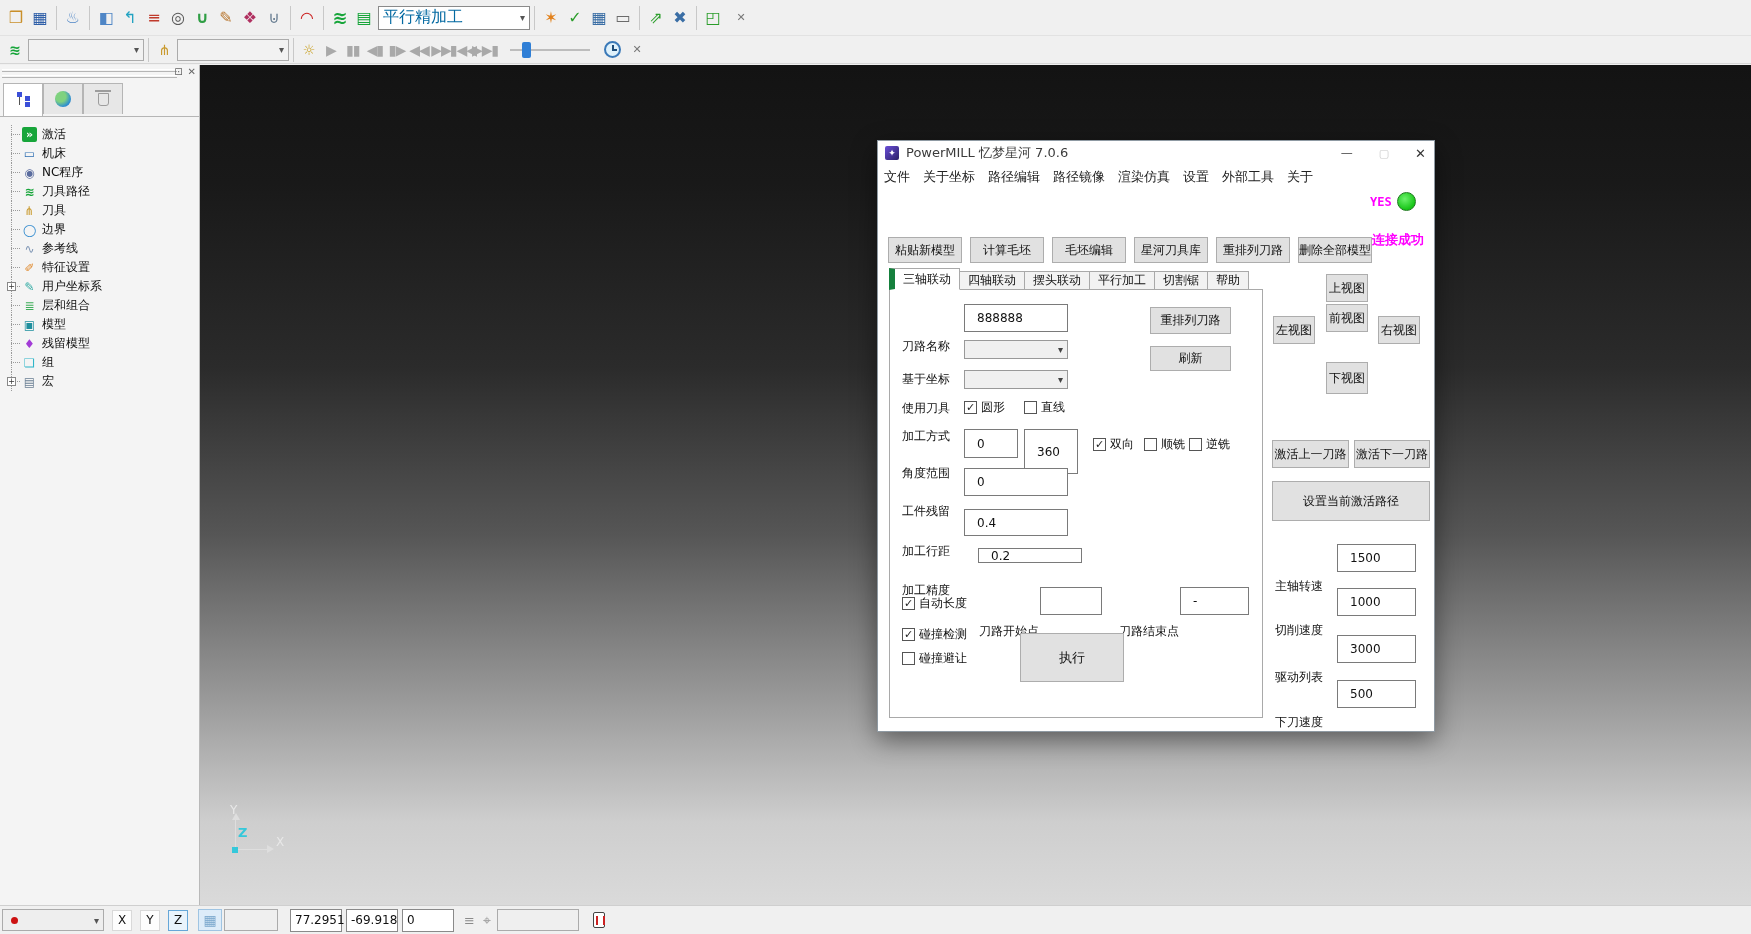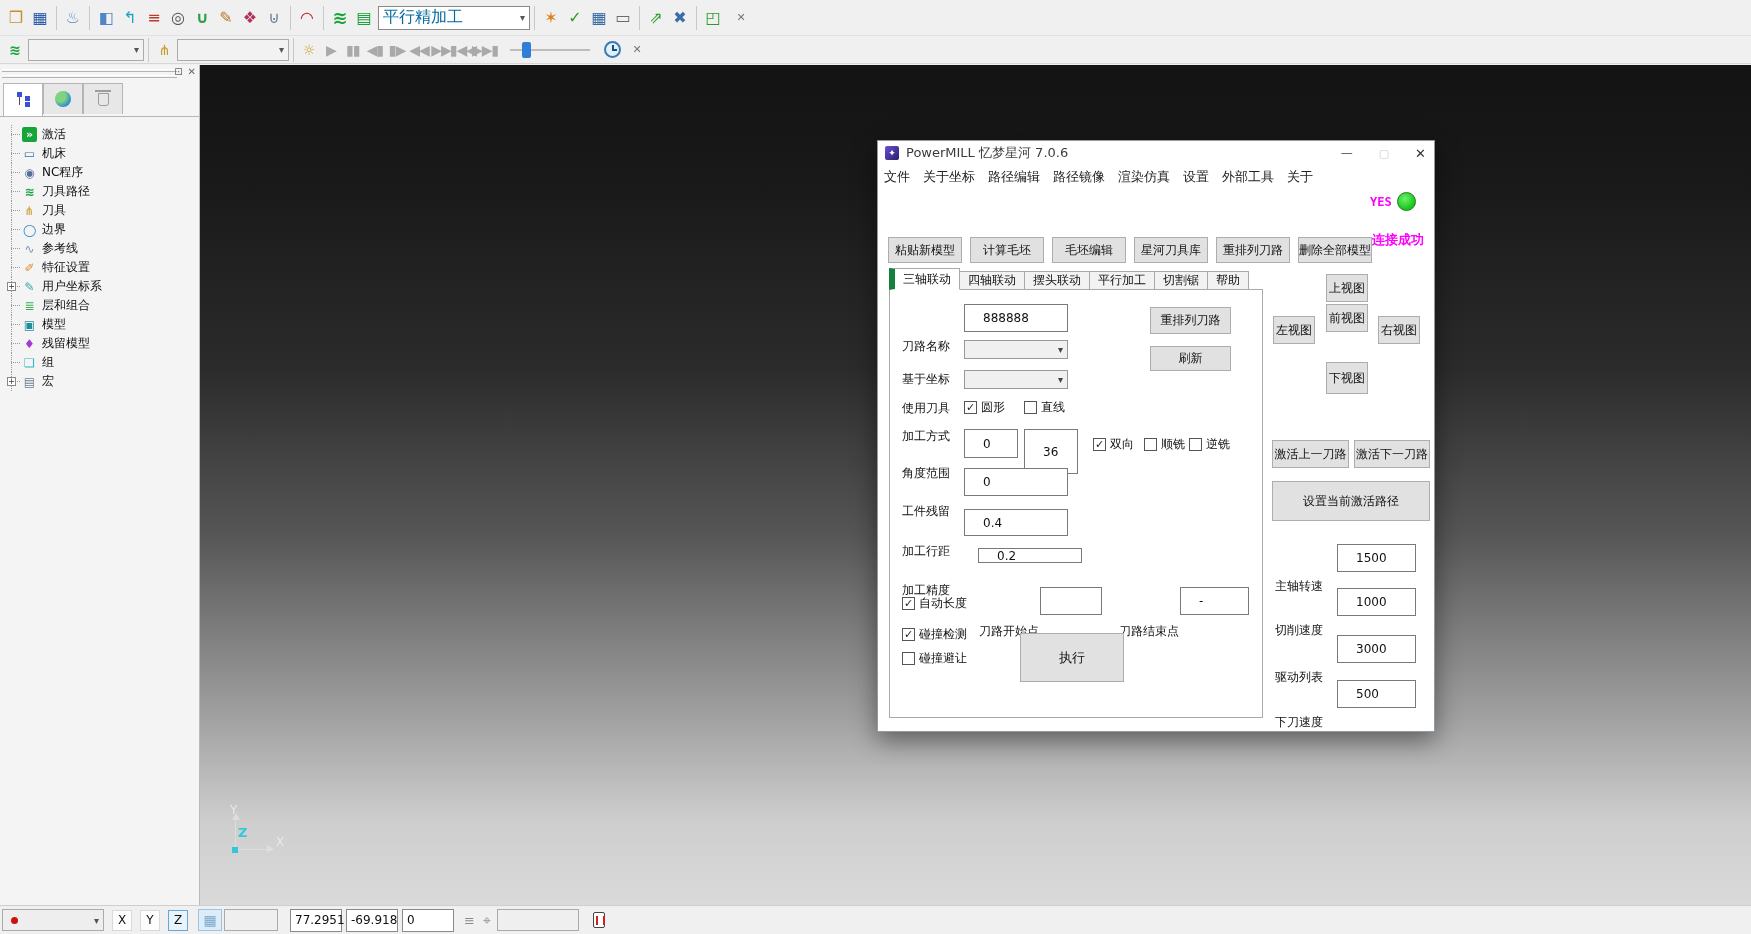--- a/index.html
+++ b/index.html
@@ -146,21 +146,21 @@
   .green-light { position:absolute; left:519px; top:51px; width:19px; height:19px; border-radius:50%;
                  background:radial-gradient(circle at 40% 35%, #6cf26c, #17c517 70%); border:1px solid #1d7a1d; }
   .dtabs { position:absolute; left:11px; top:130px; display:flex; }
   .dtab { height:19px; padding:0 8px; background:#f2f2f2; border:1px solid #a9a9a9; border-left:none;
           font-size:12px; color:#111; display:flex; align-items:center; white-space:nowrap; }
   .dtab:first-child { border-left:6px solid #15803d; }
   .dtab.active { background:#fff; height:22px; margin-top:-3px; border-bottom:1px solid #fff; position:relative; z-index:3; }
   .dpanel { position:absolute; left:11px; top:148px; width:374px; height:429px; border:1px solid #a9a9a9; background:#fff; }
   .flabel { position:absolute; font-size:12px; color:#111; white-space:nowrap;margin-top:27px; }
   .finput { position:absolute; background:#fff; border:1px solid #7a7a7a; font-size:12px; color:#111;
-            padding:0 18px; font-family:"DejaVu Sans","Liberation Sans",sans-serif; }
+            padding:0 12px; font-family:"DejaVu Sans","Liberation Sans",sans-serif; }
   .fselect { position:absolute; background:#f0f0f0; border:1px solid #999; display:flex; align-items:center; }
   .fselect .chev { margin-left:auto; margin-right:4px; font-size:10px; color:#444; }
   .cb { position:absolute; display:flex; align-items:center; gap:4px; font-size:12px; color:#111; white-space:nowrap; }
   .cbbox { width:13px; height:13px; border:1px solid #555; background:#fff; display:inline-flex;
            align-items:center; justify-content:center; font-size:11px; color:#222; flex:none; }
   .pbtn { position:absolute; background:#e1e1e1; border:1px solid #adadad; font-size:12px; color:#111;
           display:flex; align-items:center; justify-content:center; white-space:nowrap; }
 </style>
 </head>
 <body>

